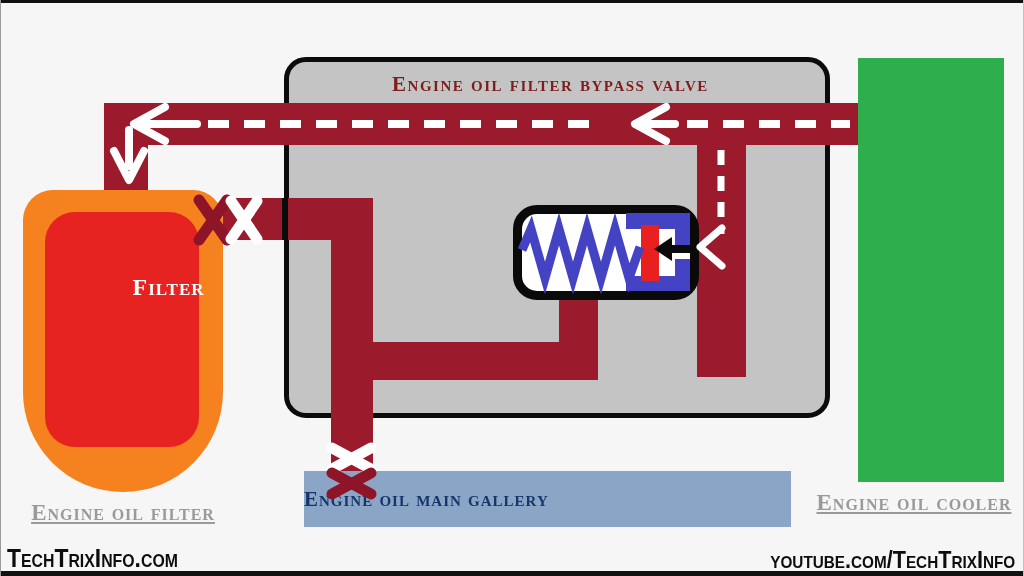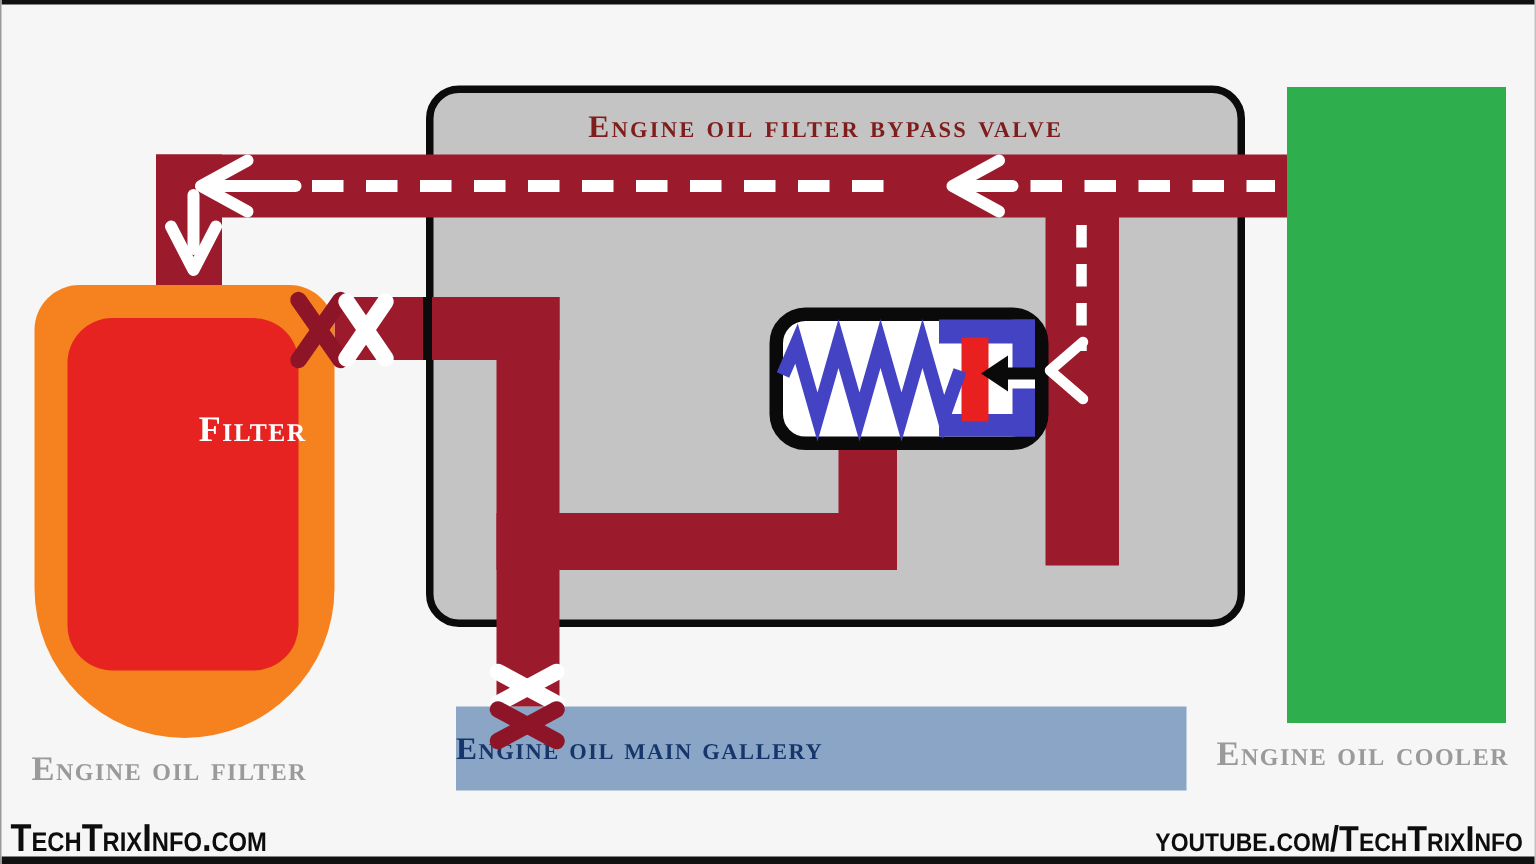--- a/index.html
+++ b/index.html
@@ -50,23 +50,24 @@
     letter-spacing:1px;
     margin-left:44px;
   }
   .valve{
     position:absolute;left:512px;top:205px;width:186px;height:95px;
     background:#fff;border:9px solid #0a0a0a;border-radius:24px;box-sizing:border-box;
   }
   .valve-blue{position:absolute;background:var(--spring-blue,#4343c4);}
   .piston{position:absolute;left:640px;top:225px;width:18px;height:56px;background:var(--piston-red,#e8201f);}
   .side-label{
-    position:absolute;
+    position:absolute;text-align:center;
     font-variant:small-caps;font-weight:700;font-size:23px;letter-spacing:1px;
     color:var(--label-gray,#9a9a9a);
+    text-decoration:underline;
   }
   .footer-text{
     position:absolute;color:#0d0d0d;font-family:"Liberation Sans",sans-serif;
     font-variant:small-caps;font-weight:700;white-space:nowrap;
   }
   .footer-left{left:6px;top:543px;font-size:26px;transform:scaleX(.88);transform-origin:left center;}
   .footer-right{right:8px;top:546px;font-size:24px;transform:scaleX(.9);transform-origin:right center;}
   svg.overlay{position:absolute;left:0;top:0;pointer-events:none;}
   .flow-white{stroke:#fff;fill:none;stroke-width:8;stroke-linecap:round;stroke-linejoin:round;}
   .flow-dash{stroke:#fff;fill:none;stroke-width:8;stroke-linecap:butt;}

